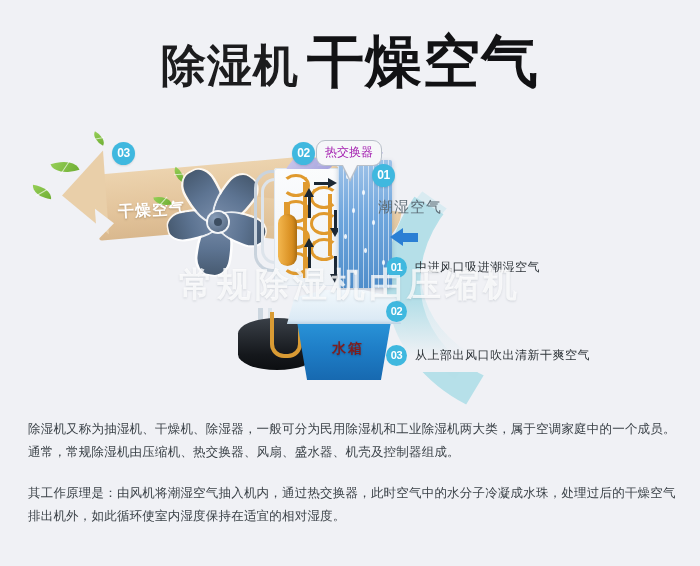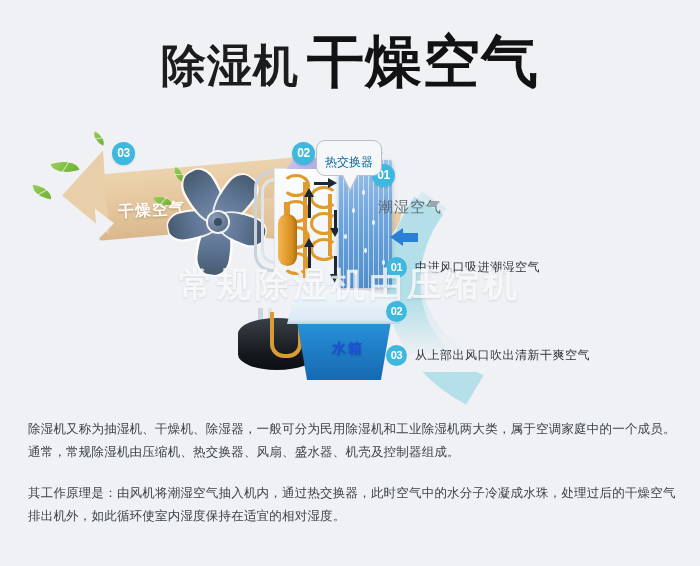--- a/index.html
+++ b/index.html
@@ -387,21 +387,21 @@
     clip-path: polygon(10% 22%, 34% 0%, 66% 0%, 92% 22%, 96% 100%, 4% 100%);
     box-shadow: inset 0 -2px 3px rgba(150,180,205,.4);
   }
   .tank-label {
     position: absolute;
     left: 318px; top: 228px;
     width: 60px;
     text-align: center;
     font-size: 14px;
     font-weight: bold;
-    color: #1d4ed8;
+    color: #7f1d1d;
     letter-spacing: 2px;
     text-shadow: 0 1px 2px rgba(10,60,110,.5);
   }
 
   
   .badge {
     position: absolute;
     width: 23px;
     height: 23px;
     border-radius: 50%;
@@ -415,26 +415,26 @@
     box-shadow: 0 1px 2px rgba(0,0,0,.12);
   }
   .badge-03 { left: 112px; top: 30px; }
   .badge-02 { left: 292px; top: 30px; }
   .badge-01 { left: 372px; top: 52px; }
 
   
   .callout {
     position: absolute;
     left: 316px; top: 28px;
-    padding: 13px 8px 4px;
+    padding: 3px 8px 4px;
     border: 1.4px solid #b9c0c9;
     border-radius: 9px;
     background: #f6f7f9;
     font-size: 12px;
-    color: #0369a1;
+    color: #a21caf;
     white-space: nowrap;
   }
   .callout::after {
     content: "";
     position: absolute;
     left: 26px;
     bottom: -14px;
     width: 0; height: 0;
     border-left: 7px solid transparent;
     border-right: 7px solid transparent;

